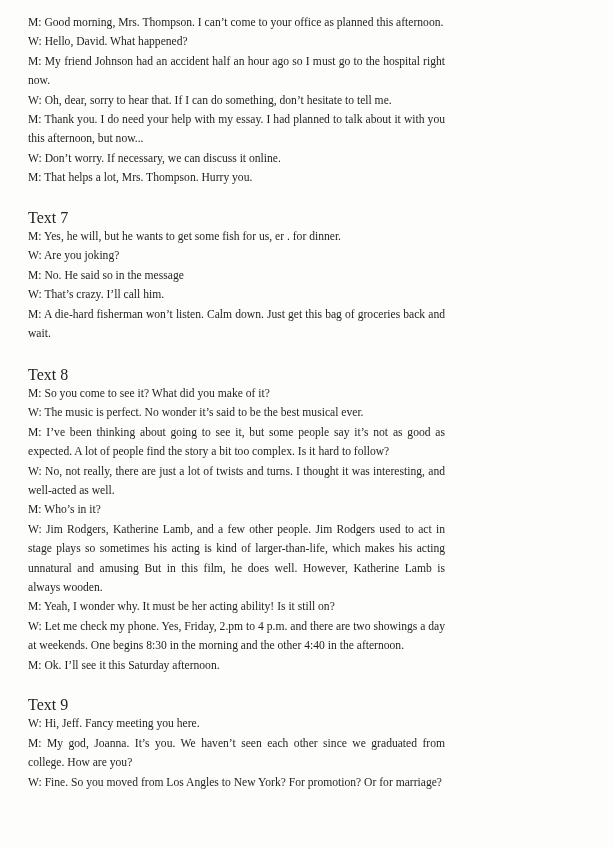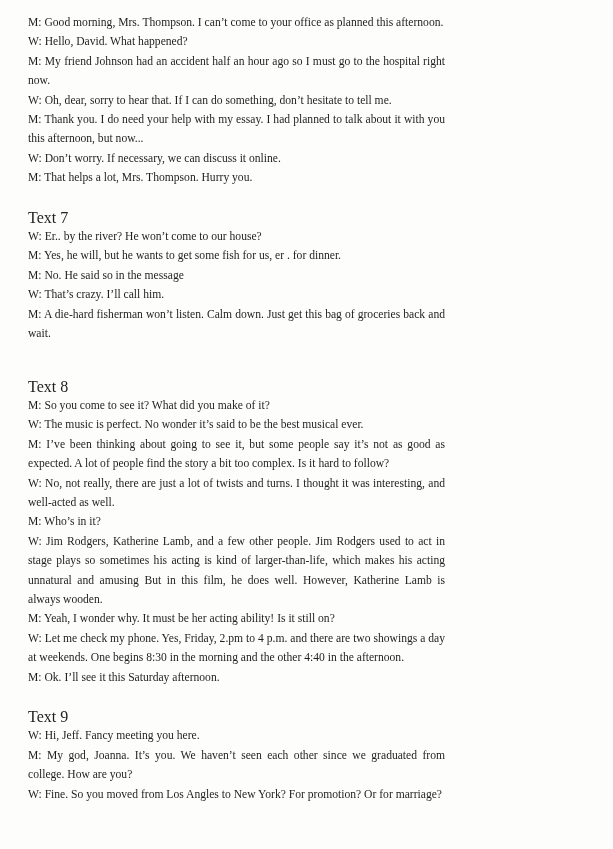--- a/index.html
+++ b/index.html
@@ -20,21 +20,21 @@
     height: 849px;
     padding: 13px 82px 10px 28px;
   }
   .section {
     margin: 0;
   }
   .section.gap-one {
     margin-top: 20px;
   }
   .section.gap-two {
-    margin-top: 33px;
+    margin-top: 21px;
   }
   .section-header {
     font-size: 16px;
     line-height: 19.4px;
     margin: 0;
   }
   p.dialogue-line {
     margin: 0;
     font-size: 11.6px;
     line-height: 19.4px;
@@ -49,22 +49,22 @@
       <p class="dialogue-line"><span>M</span><span>: </span><span>Good morning, Mrs. Thompson. I can’t come to your office as planned this afternoon.</span></p>
       <p class="dialogue-line"><span>W</span><span>: </span><span>Hello, David. What happened?</span></p>
       <p class="dialogue-line"><span>M</span><span>: </span><span>My friend Johnson had an accident half an hour ago so I must go to the hospital right now.</span></p>
       <p class="dialogue-line"><span>W</span><span>: </span><span>Oh, dear, sorry to hear that. If I can do something, don’t hesitate to tell me.</span></p>
       <p class="dialogue-line"><span>M</span><span>: </span><span>Thank you. I do need your help with my essay. I had planned to talk about it with you this afternoon, but now...</span></p>
       <p class="dialogue-line"><span>W</span><span>: </span><span>Don’t worry. If necessary, we can discuss it online.</span></p>
       <p class="dialogue-line"><span>M</span><span>: </span><span>That helps a lot, Mrs. Thompson. Hurry you.</span></p>
     </section>
     <section class="section gap-one">
       <div class="section-header">Text 7</div>
-      <p class="dialogue-line"><span>W</span><span>: </span><span>Er.. by the river? He won’t come to our house?</span></p>
       <p class="dialogue-line"><span>M</span><span>: </span><span>Yes, he will, but he wants to get some fish for us, er . for dinner.</span></p>
+      <p class="dialogue-line"><span>W</span><span>: </span><span>Are you joking?</span></p>
       <p class="dialogue-line"><span>M</span><span>: </span><span>No. He said so in the message</span></p>
       <p class="dialogue-line"><span>W</span><span>: </span><span>That’s crazy. I’ll call him.</span></p>
       <p class="dialogue-line"><span>M</span><span>: </span><span>A die-hard fisherman won’t listen. Calm down. Just get this bag of groceries back and wait.</span></p>
     </section>
     <section class="section gap-two">
       <div class="section-header">Text 8</div>
       <p class="dialogue-line"><span>M</span><span>: </span><span>So you come to see it? What did you make of it?</span></p>
       <p class="dialogue-line"><span>W</span><span>: </span><span>The music is perfect. No wonder it’s said to be the best musical ever.</span></p>
       <p class="dialogue-line"><span>M</span><span>: </span><span>I’ve been thinking about going to see it, but some people say it’s not as good as expected. A lot of people find the story a bit too complex. Is it hard to follow?</span></p>
       <p class="dialogue-line"><span>W</span><span>: </span><span>No, not really, there are just a lot of twists and turns. I thought it was interesting, and well-acted as well.</span></p>

